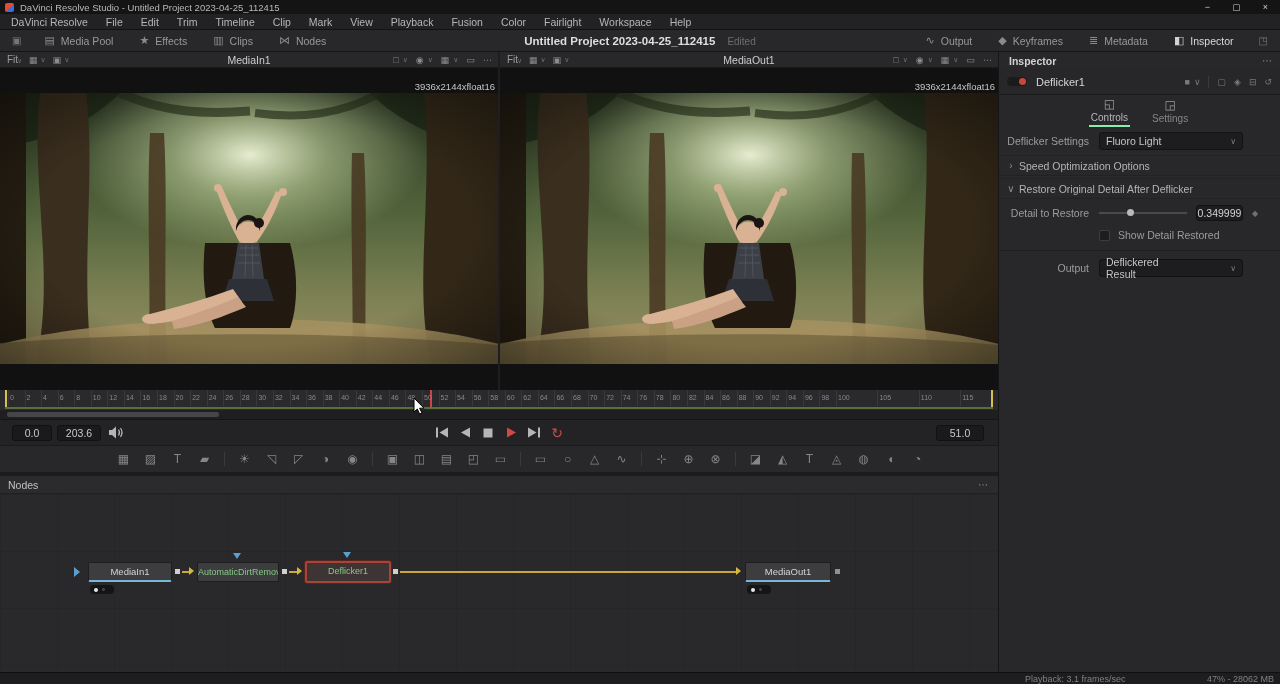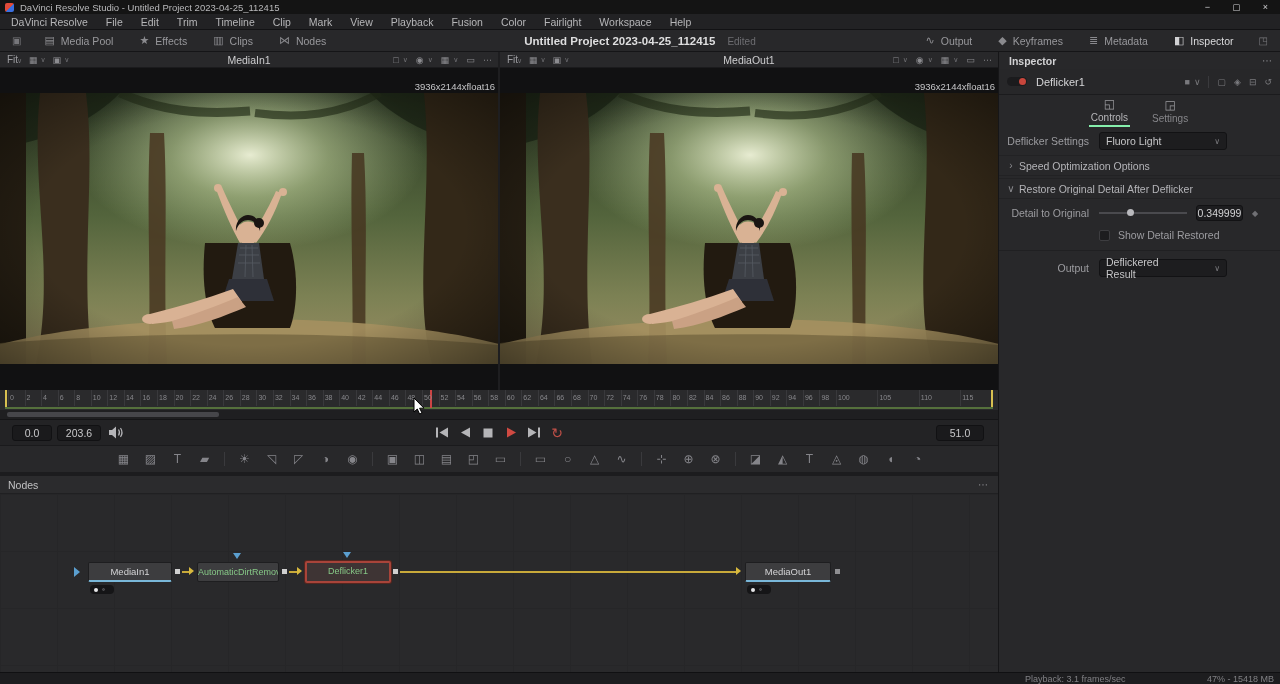--- a/index.html
+++ b/index.html
@@ -61,21 +61,21 @@
   #node-header-name { margin-left:9px; font-size:11px; color:#d6d6d8; }
   #node-header-icons { margin-left:auto; display:flex; align-items:center; gap:8px; color:#7a7a7e; font-size:9px; }
   #node-header-icons .sep { width:1px; height:12px; background:#3a3a3d; }
   #subtabs { height:34px; display:flex; justify-content:center; align-items:center; gap:20px; }
   .subtab { display:flex; flex-direction:column; align-items:center; gap:1px; }
   .subtab .sico { font-size:12px; color:#9a9a9e; }
   .subtab .slabel { font-size:10px; color:#86868a; padding:0 2px 2px; }
   .subtab.active .slabel { color:#b7b7ba; border-bottom:2px solid #86efac; }
   .irow { display:flex; align-items:center; height:24px; }
   .ilabel { width:100px; text-align:right; font-size:10.5px; color:#9c9ca0; padding-right:10px; flex:none; }
-  .dropdown { width:128px; height:18px; background:#1d1d1f; border:1px solid #121214; border-radius:3px; display:flex; align-items:center; padding:0 6px; font-size:10.5px; color:#c6c6c8;gap:40px; }
+  .dropdown { width:144px; height:18px; background:#1d1d1f; border:1px solid #121214; border-radius:3px; display:flex; align-items:center; padding:0 6px; font-size:10.5px; color:#c6c6c8;gap:40px; }
   .dropdown .chev { margin-left:auto; font-size:8px; color:#7a7a7e; }
   .section-hdr { height:21px; display:flex; align-items:center; border-top:1px solid #222224; border-bottom:1px solid #222224; margin-top:2px; }
   .section-hdr .exp { width:16px; text-align:center; font-size:10px; color:#8a8a8e; margin-left:4px; }
   .section-hdr .stext { font-size:10.5px; color:#b4b4b8; }
   .slider { position:relative; width:88px; height:12px; flex:none; }
   .slider .track { position:absolute; left:0; right:0; top:5px; height:2px; background:#4a4a4e; }
   .slider .handle { position:absolute; top:2px; width:7px; height:7px; border-radius:50%; background:#b9b9bd; }
   .valbox { width:47px; height:16px; background:#1d1d1f; border:1px solid #121214; border-radius:3px; font-size:10.5px; color:#d2d2d4; text-align:center; line-height:15px; margin-left:9px; }
   .kf-diamond { font-size:8px; color:#707074; margin-left:9px; }
   .checkbox { width:11px; height:11px; background:#1d1d1f; border:1px solid #3d3d40; border-radius:2px; flex:none; }
@@ -402,21 +402,21 @@
     <div class="section-hdr">
       <span class="exp">›</span>
       <span class="stext">Speed Optimization Options</span>
     </div>
     <div class="section-hdr">
       <span class="exp">∨</span>
       <span class="stext">Restore Original Detail After Deflicker</span>
     </div>
 
     <div class="irow" style="margin-top:2px">
-      <span class="ilabel">Detail to Original</span>
+      <span class="ilabel">Detail to Restore</span>
       <div class="slider">
         <div class="track"></div>
         <div class="handle" id="detail-slider-handle" style="left: 27.8px;"></div>
       </div>
       <div class="valbox">0.349999</div>
       <span class="kf-diamond">◆</span>
     </div>
 
     <div class="irow" style="height:20px">
       <span class="ilabel"></span>
@@ -665,16 +665,16 @@
     <div class="fnode io" style="left:745px;top:68px;width:86px">MediaOut1</div>
     <div class="conn-sq gray" style="left:835px;top:75px"></div>
     <div class="node-badge" style="left:747px;top:91px">
         <i class="d1"></i>
         <i class="d2"></i>
       </div>
   </div>
 
   <div id="statusbar">
     <span id="status-playback">Playback: 3.1 frames/sec</span>
-    <span id="status-memory">47% - 15418 MB</span>
+    <span id="status-memory">47% - 28062 MB</span>
   </div>
 
 </div>
 
 </body></html>

